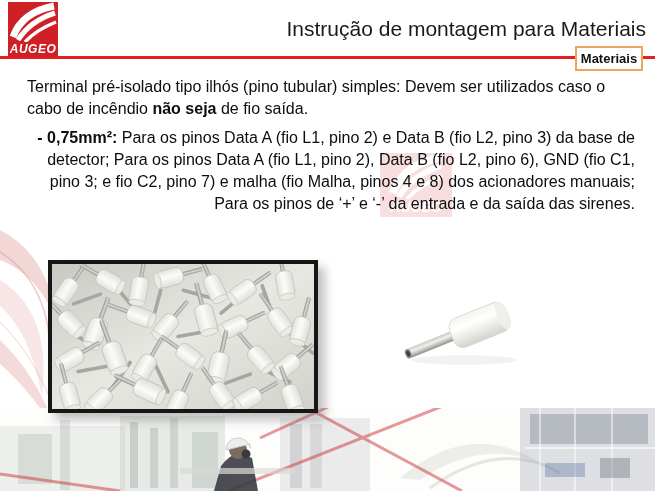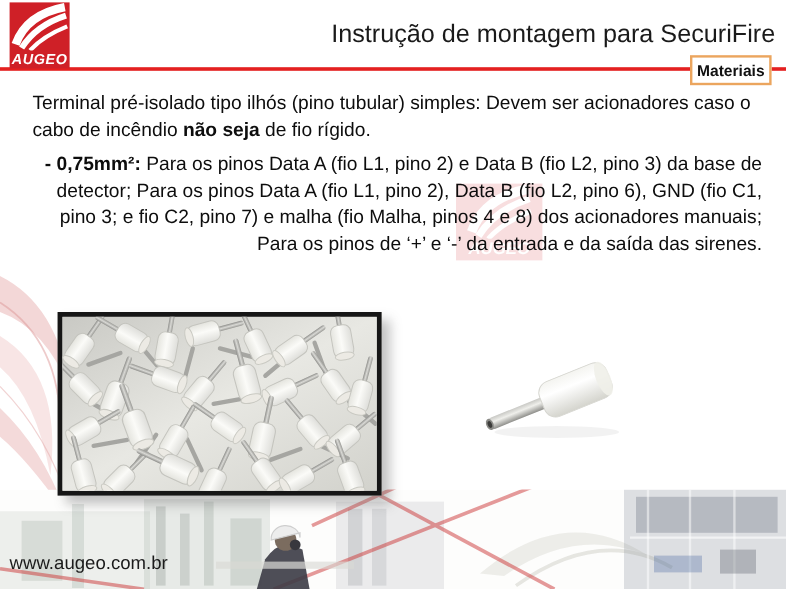--- a/index.html
+++ b/index.html
@@ -93,35 +93,35 @@
 
   <div class="logo">
     <svg width="50" height="40" viewBox="0 0 50 40">
       <path d="M5,35 Q14,10 46,4" fill="none" stroke="#fff" stroke-width="7"></path>
       <path d="M10,38 Q22,19 47,11" fill="none" stroke="#fff" stroke-width="5"></path>
       <path d="M17,40 Q28,28 48,20" fill="none" stroke="#fff" stroke-width="3.5"></path>
     </svg>
     <div class="logo-text">AUGEO</div>
   </div>
 
-  <div class="title">Instrução de montagem para SecuriFire</div>
+  <div class="title">Instrução de montagem para Materiais</div>
   <div class="red-line"></div>
   <div class="badge">Materiais</div>
 
   <div class="watermark">
     <div class="wm-box"></div>
     <svg width="72" height="46" viewBox="0 0 50 40" style="position:absolute;left:0;top:0;">
       <path d="M5,35 Q14,10 46,4" fill="none" stroke="#fff" stroke-width="7"></path>
       <path d="M10,38 Q22,19 47,11" fill="none" stroke="#fff" stroke-width="5"></path>
       <path d="M17,40 Q28,28 48,20" fill="none" stroke="#fff" stroke-width="3.5"></path>
     </svg>
     <div class="wm-text">AUGEO</div>
   </div>
 
-  <div class="para para1"><span>Terminal pré-isolado tipo ilhós (pino tubular) simples: Devem ser acionadores caso o cabo de incêndio </span><span style="font-weight: bold;">não seja</span><span> de fio rígido.</span></div>
+  <div class="para para1"><span>Terminal pré-isolado tipo ilhós (pino tubular) simples: Devem ser utilizados caso o cabo de incêndio </span><span style="font-weight: bold;">não seja</span><span> de fio saída.</span></div>
   <div class="para para2"><span style="font-weight: bold;">- 0,75mm²:</span><span> Para os pinos Data A (fio L1, pino 2) e Data B (fio L2, pino 3) da base de detector; Para os pinos Data A (fio L1, pino 2), Data B (fio L2, pino 6), GND (fio C1, pino 3; e fio C2, pino 7) e malha (fio Malha, pinos 4 e 8) dos acionadores manuais; Para os pinos de ‘+’ e ‘-’ da entrada e da saída das sirenes.</span></div>
 
   <div class="pile-frame" title="pile of white insulated tubular pin terminals (ferrules)">
     <svg width="262" height="145" viewBox="0 0 262 145">
       <defs>
         <linearGradient id="bgc" x1="0" y1="0" x2="1" y2="1">
           <stop offset="0" stop-color="#c9c9c4"></stop>
             <stop offset="0.5" stop-color="#e8e8e3"></stop>
             <stop offset="1" stop-color="#d2d2cc"></stop>
         </linearGradient>
@@ -205,15 +205,14 @@
     <ellipse cx="68" cy="74" rx="52" ry="5" fill="#000" opacity="0.05"></ellipse>
     <g transform="translate(66,46) rotate(-22)">
       <rect x="-60" y="-5" width="54" height="10" rx="5" fill="url(#mg2)"></rect>
       <ellipse cx="-58" cy="0" rx="3" ry="4.9" fill="#8a8a86"></ellipse>
       <ellipse cx="-58" cy="0" rx="1.7" ry="3" fill="#3c3c3a"></ellipse>
       <rect x="-11" y="-15.5" width="60" height="31" rx="10" fill="url(#sg2)" stroke="#d6d6d0" stroke-width="0.8"></rect>
       <ellipse cx="44" cy="0" rx="6" ry="15" fill="#efefe9" opacity="0.9"></ellipse>
     </g>
   </svg>
 
-  <a class="website" href="#">www.augeo.com.br</a>
 
 </div>
 
 </body></html>

